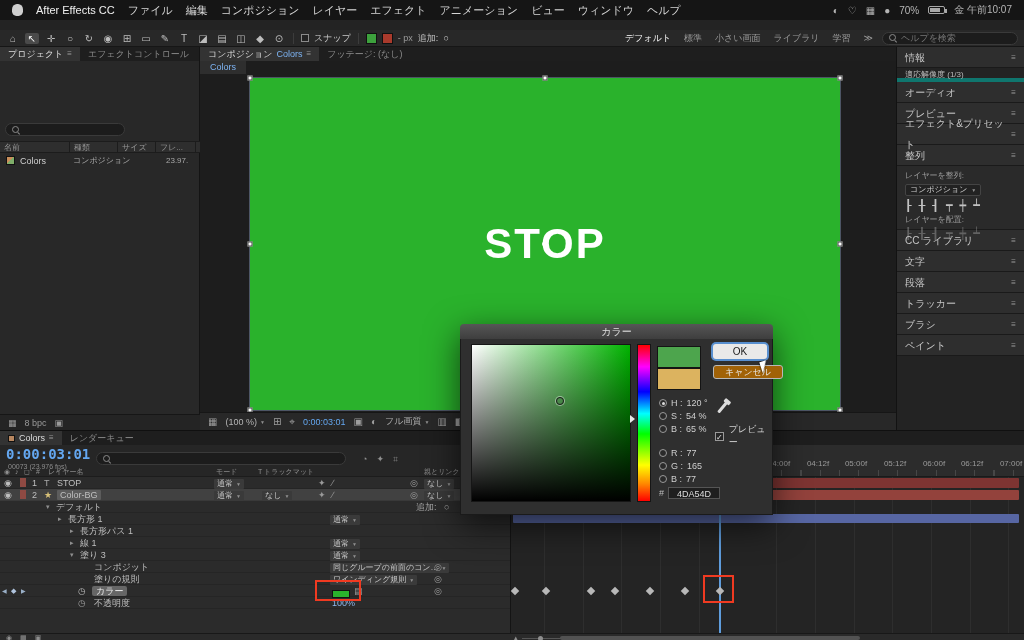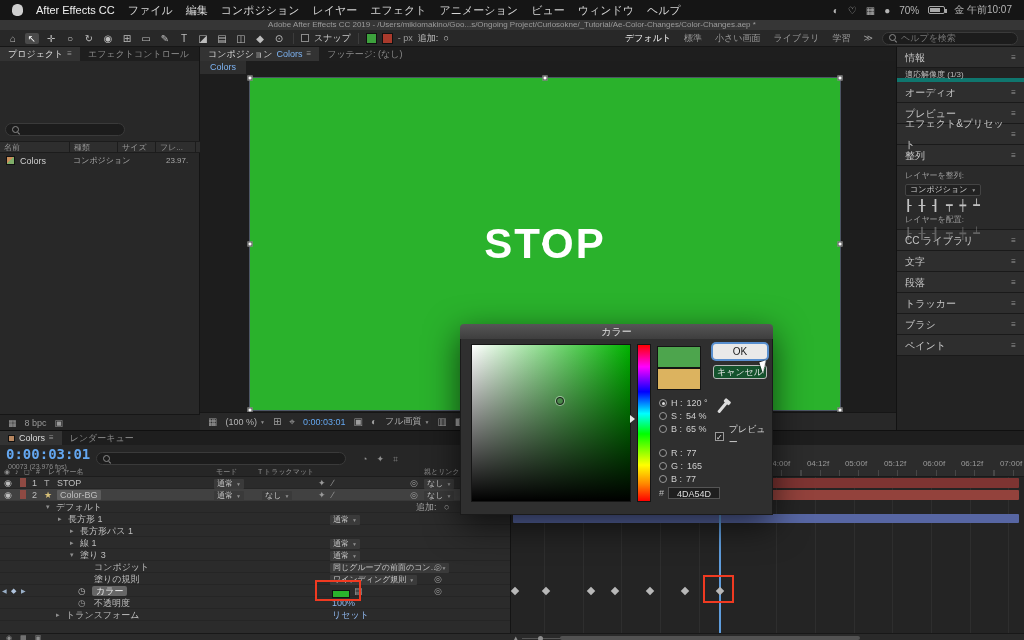--- a/index.html
+++ b/index.html
@@ -139,21 +139,21 @@
   box-shadow:0 0 0 1px rgba(255,255,255,.45)}
 #hue{position:absolute;left:176px;top:5px;width:14px;height:158px;border:1px solid #161616;
   background:linear-gradient(to bottom,#f00 0%,#f0f 14%,#00f 30%,#0ff 44%,#0f0 57%,#ff0 77%,#f80 89%,#f00 100%)}
 #hue-arrow{position:absolute;left:169px;top:76px;width:0;height:0;border-top:4px solid transparent;
   border-bottom:4px solid transparent;border-left:5px solid #e8e8e8}
 .dlg-sw{position:absolute;left:196px;width:44px;height:22px;border:1px solid #141414}
 #sw-new{top:7px;background:#4DA54D}
 #sw-old{top:29px;background:#dcb35f}
 #btn-ok{position:absolute;left:252px;top:5px;width:54px;height:15px;background:#e9e9e9;color:#1b1b1b;
   border-radius:3px;text-align:center;line-height:15px;font-size:10px;box-shadow:0 0 0 2px rgba(95,160,235,.85)}
-#btn-cancel{position:absolute;left:252px;top:26px;width:54px;height:14px;background:#14532d;color:#ececec;
+#btn-cancel{position:absolute;left:252px;top:26px;width:70px;height:14px;background:#a16207;color:#ececec;
   border:1px solid #b9b9b9;border-radius:3px;text-align:center;line-height:12px;font-size:9px}
 .fld{position:absolute;left:198px;display:flex;align-items:center;gap:4px;font-size:9px;color:#cfcfcf;height:12px}
 .radio{width:8px;height:8px;border:1px solid #9a9a9a;border-radius:50%;background:#2a2a2a;position:relative}
 .radio.on::after{content:"";position:absolute;left:1.5px;top:1.5px;width:3px;height:3px;border-radius:50%;background:#ddd}
 #dropper{position:absolute;left:260px;top:62px;width:3px;height:13px;background:#dcdcdc;border-radius:1px;
   transform:rotate(40deg)}
 #dropper::after{content:"";position:absolute;left:-2px;top:-3px;width:7px;height:4px;background:#dcdcdc;border-radius:1px}
 #prevchk{position:absolute;left:254px;top:84px;display:flex;gap:5px;align-items:center;font-size:9px;color:#cfcfcf}
 #prevchk .box{width:9px;height:9px;background:#262626;border:1px solid #9a9a9a;color:#e8e8e8;font-size:8px;
   line-height:9px;text-align:center}
@@ -190,23 +190,20 @@
       <span>▦</span>
       <span>●</span>
       <span>70%</span>
       <span class="batt">
           <i></i>
         </span>
       <span>金 午前10:07</span>
     </span>
   </div>
 
-  <div id="titlebar">
-    <span>Adobe After Effects CC 2019 - /Users/mikiomakino/Goo...s/Ongoing Project/Curiosokne/_Tutorial/Ae-Color-Changes/Color-Changes.aep *</span>
-  </div>
 
   <div id="toolbar">
     <span class="tool">⌂</span>
     <span class="tool active">↖</span>
     <span class="tool">✛</span>
     <span class="tool">○</span>
     <span class="tool">↻</span>
     <span class="tool">◉</span>
     <span class="tool">⊞</span>
     <span class="tool">▭</span>
@@ -535,25 +532,20 @@
         <span style="left:434px;color:#9a9a9a">◎</span>
       </div>
 
       <div class="tl-row">
         <span style="left:78px;color:#9a9a9a">◷</span>
         <span style="left:94px">不透明度</span>
         <span style="left:332px" class="blue-v">100%</span>
       </div>
 
 
-      <div class="tl-row">
-        <span style="left:56px" class="tri">▸</span>
-        <span style="left:66px">トランスフォーム</span>
-        <span style="left:332px" class="blue-v">リセット</span>
-      </div>
     </div>
 
     <div id="track">
       <div id="ruler">
         <span style="left:268px">04:00f</span>
         <span style="left:307px">04:12f</span>
         <span style="left:345px">05:00f</span>
         <span style="left:384px">05:12f</span>
         <span style="left:423px">06:00f</span>
         <span style="left:461px">06:12f</span>

